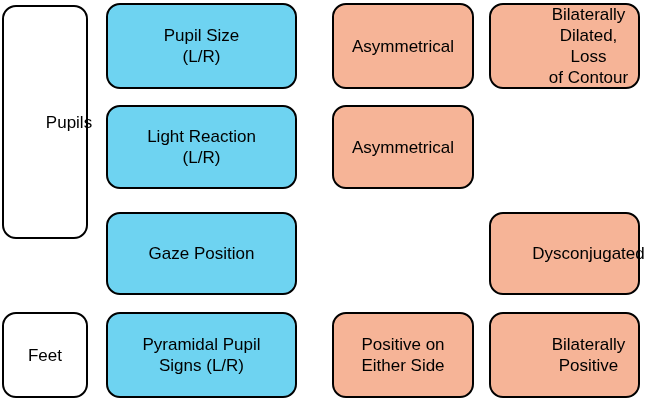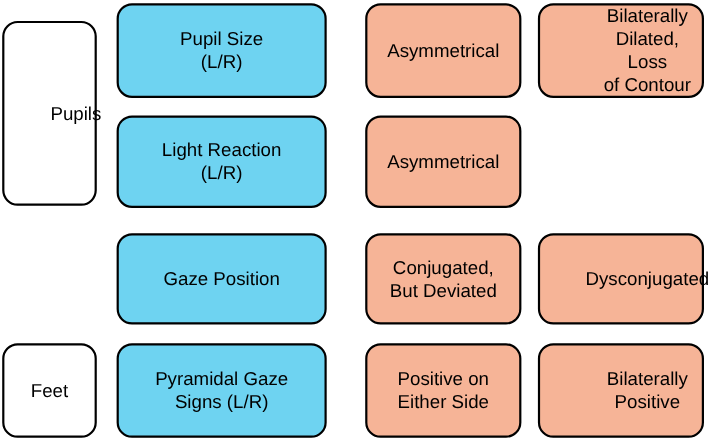--- a/index.html
+++ b/index.html
@@ -40,21 +40,21 @@
   .col-cat  { left: 2px;   width: 86px;  }
   .col-sign { left: 106px; width: 191px; }
   .col-f1   { left: 332px; width: 142px; }
   .col-f2   { left: 489px; width: 151px; padding-left: 48px; }
 
   
   .row1 { top: 3px;   height: 86px;  }
   .row2 { top: 105px; height: 84px;  }
   .row3 { top: 212px; height: 83px;  }
   .row4 { top: 312px; height: 86px;  }
-  .row-span12 { top: 19px; height: 168px; padding-left: 48px; }
+  .row-span12 { top: 5px; height: 234px; padding-left: 48px; }
 </style>
 </head>
 <body>
 
 <div class="canvas" style="--category-fill: #ffffff; --sign-fill: #6ed3f1; --finding-fill: #f6b497; --border-color: #000000;">
 
   <div class="box category col-cat row-span12">
     <span class="label">Pupils</span>
   </div>
   <div class="box category col-cat row4">
@@ -66,33 +66,29 @@
 (L/R)</span>
   </div>
   <div class="box sign col-sign row2">
     <span class="label">Light Reaction
 (L/R)</span>
   </div>
   <div class="box sign col-sign row3">
     <span class="label">Gaze Position</span>
   </div>
   <div class="box sign col-sign row4">
-    <span class="label">Pyramidal Gaze
+    <span class="label">Pyramidal Pupil
 Signs (L/R)</span>
   </div>
 
   <div class="box finding col-f1 row1">
     <span class="label">Asymmetrical</span>
   </div>
   <div class="box finding col-f1 row2">
     <span class="label">Asymmetrical</span>
-  </div>
-  <div class="box finding col-f1 row3">
-    <span class="label">Conjugated,
-But Deviated</span>
   </div>
   <div class="box finding col-f1 row4">
     <span class="label">Positive on
 Either Side</span>
   </div>
 
   <div class="box finding col-f2 row1">
     <span class="label">Bilaterally
 Dilated, Loss
 of Contour</span>

